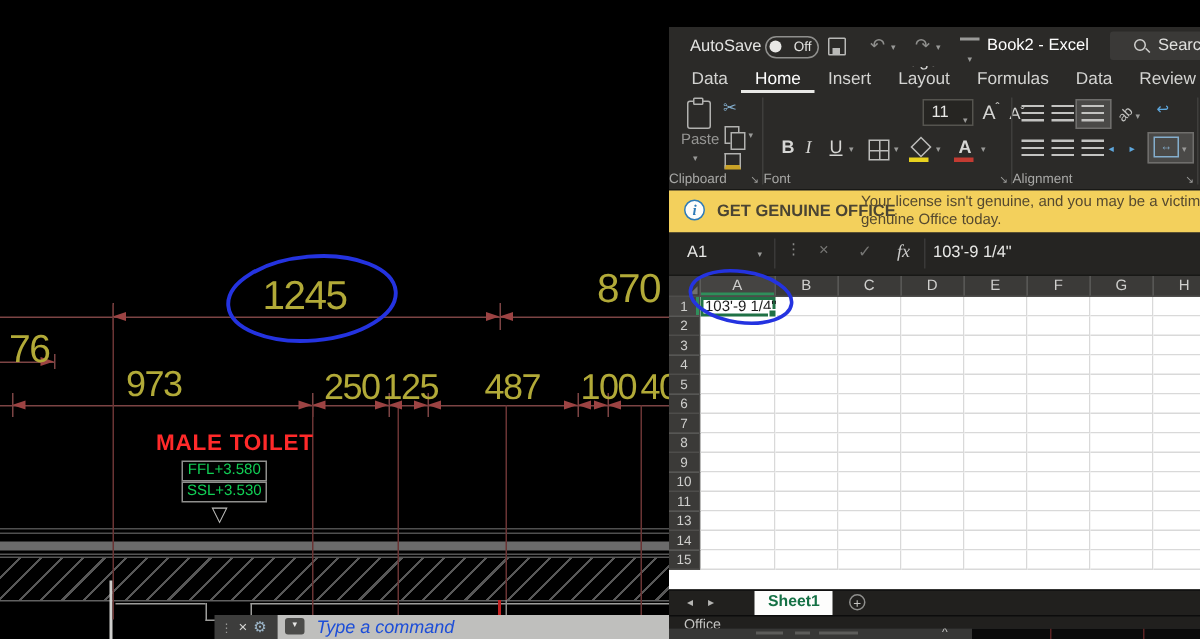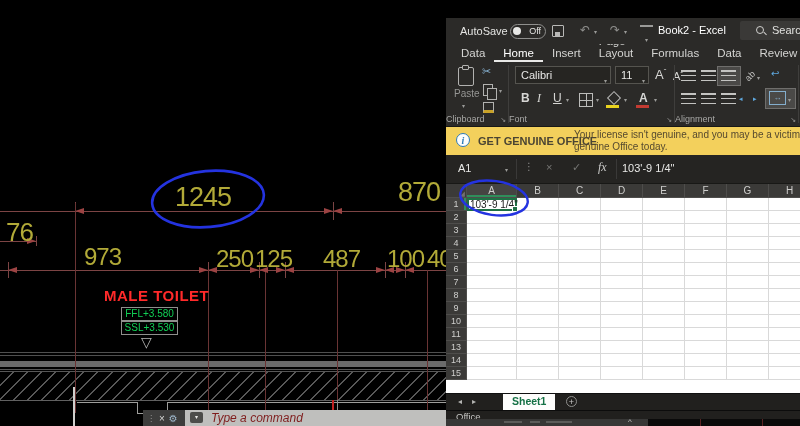--- a/index.html
+++ b/index.html
@@ -24,21 +24,21 @@
   .wn{position:absolute;background:#9d9d9b;z-index:2}
   .wv{position:absolute;z-index:2}
   .circ1{position:absolute;left:146px;top:165px;width:128px;height:70px;z-index:4}
   .circ2{position:absolute;left:10px;top:-8px;width:84px;height:46px;z-index:6}
   .cmdL{position:absolute;left:143px;top:410px;width:42px;height:16px;background:#3d3d3c;z-index:5;display:flex;align-items:center;gap:4px;padding-left:4px;box-sizing:border-box}
   .cmdL .dts{color:#9a9a98;font-size:8px}
   .cmdL .cx{color:#d5d5d3;font-size:10px}
   .cmdL .wr{color:#9db6c9;font-size:10px}
   .cmdI{position:absolute;left:185px;top:410px;width:261px;height:16px;background:#bfbfbd;z-index:5}
   .cmdico{position:absolute;left:5px;top:2px;width:13px;height:11px;background:#4c4c4a;border-radius:2px;color:#e8e8e6;font-size:6px;text-align:center;line-height:11px}
-  .cmdtxt{position:absolute;left:26px;top:1px;font-style:italic;font-size:12px;color:#7f1d1d;white-space:nowrap}
+  .cmdtxt{position:absolute;left:26px;top:1px;font-style:italic;font-size:12px;color:#1d4ed8;white-space:nowrap}
   
   .xl{position:absolute;left:446px;top:18px;width:354px;height:401px;background:#2b2a28;overflow:hidden;box-shadow:-10px 6px 24px rgba(0,0,0,.65)}
   .tbar{height:26px;position:relative;background:#2b2a28}
   .tb-as{position:absolute;left:14px;top:7px;font-size:11px;color:#e4e4e2}
   .toggle{position:absolute;left:64px;top:6px;width:34px;height:13px;border:1px solid #8f8f8d;border-radius:8px}
   .knob{position:absolute;left:2px;top:2px;width:8px;height:8px;border-radius:50%;background:#e8e8e6}
   .offtxt{position:absolute;right:4px;top:1px;font-size:9px;color:#e4e4e2}
   .floppy{position:absolute;left:106px;top:7px;width:10px;height:10px;border:1.5px solid #b9b9b7;border-radius:1px}
   .floppy::after{content:"";position:absolute;left:2px;bottom:0;width:5px;height:4px;background:#b9b9b7}
   .ghost{position:absolute;top:5px;font-size:12px;color:#8f8f8d}
@@ -262,21 +262,20 @@
       <span class="caret pc">▾</span>
       <span class="cut">✂</span>
       <span class="copyico"></span>
       <span class="caret cc">▾</span>
       <span class="fpico"></span>
       <span class="glabel">Clipboard</span>
       <span class="launcher">↘</span>
     </div>
     <div class="gsep" style="left:62px"></div>
     <div class="grp g-font">
-      <span class="combo fname"><span>Calibri</span><span class="caret">▾</span></span>
       <span class="combo fsize"><span>11</span><span class="caret">▾</span></span>
       <span class="fbig"><span>A</span><span class="tinym">ˆ</span></span>
       <span class="fsmall"><span>A</span><span class="tinym">ˇ</span></span>
       <span class="bld">B</span>
       <span class="ita">I</span>
       <span class="und">U</span>
       <span class="caret ucar">▾</span>
       <span class="bico"></span>
       <span class="caret bcar">▾</span>
       <span class="fico"></span>

